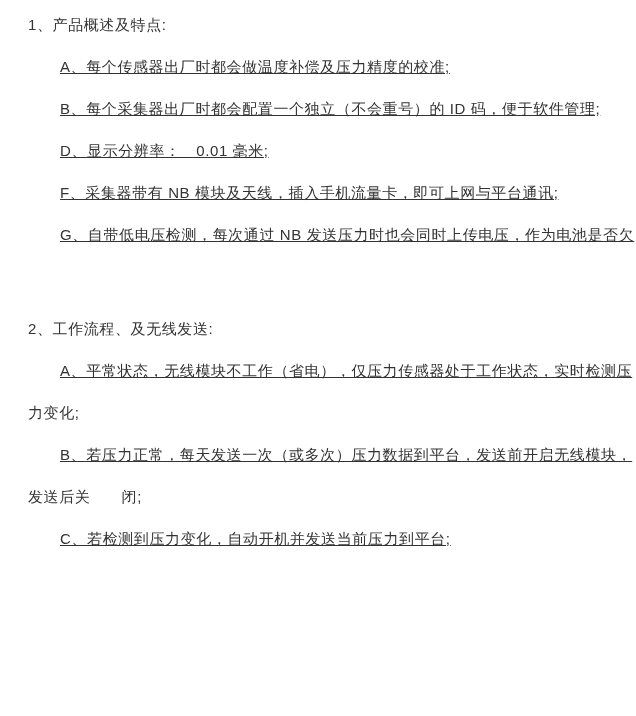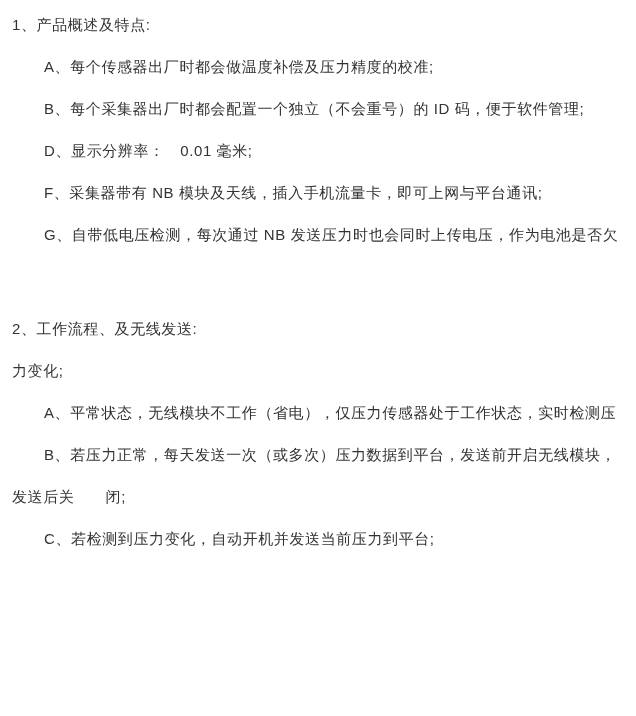--- a/index.html
+++ b/index.html
@@ -8,52 +8,53 @@
     background: #ffffff;
   }
   body {
     width: 636px;
     height: 716px;
     overflow: hidden;
     font-family: "Liberation Sans", "DejaVu Sans", sans-serif;
     color: #333333;
   }
   .doc {
-    padding: 4px 22px 26px 12px;
+    padding: 4px 22px 26px 28px;
     box-sizing: border-box;
     width: 518px;
   }
   .line {
     font-size: 15px;
     letter-spacing: 0.6px;
     line-height: 42px;
     height: 42px;
     white-space: nowrap;
   }
   .indent {
     padding-left: 32px;
+    text-decoration: underline;
   }
   .section-gap {
     margin-top: 52px;
   }
 </style>
 </head>
 <body>
 
 <div class="doc">
 
   <div class="line">1、产品概述及特点:</div>
 
   <div class="line indent">A、每个传感器出厂时都会做温度补偿及压力精度的校准;</div>
   <div class="line indent">B、每个采集器出厂时都会配置一个独立（不会重号）的 ID 码，便于软件管理;</div>
   <div class="line indent">D、显示分辨率：　0.01 毫米;</div>
   <div class="line indent">F、采集器带有 NB 模块及天线，插入手机流量卡，即可上网与平台通讯;</div>
   <div class="line indent">G、自带低电压检测，每次通过 NB 发送压力时也会同时上传电压，作为电池是否欠</div>
 
   <div class="line section-gap">2、工作流程、及无线发送:</div>
 
+  <div class="line indent">A、平常状态，无线模块不工作（省电），仅压力传感器处于工作状态，实时检测压</div>
   <div class="line">力变化;</div>
-  <div class="line indent">A、平常状态，无线模块不工作（省电），仅压力传感器处于工作状态，实时检测压</div>
   <div class="line indent">B、若压力正常，每天发送一次（或多次）压力数据到平台，发送前开启无线模块，</div>
   <div class="line">发送后关　　闭;</div>
   <div class="line indent">C、若检测到压力变化，自动开机并发送当前压力到平台;</div>
 
 </div>
 
 </body></html>

